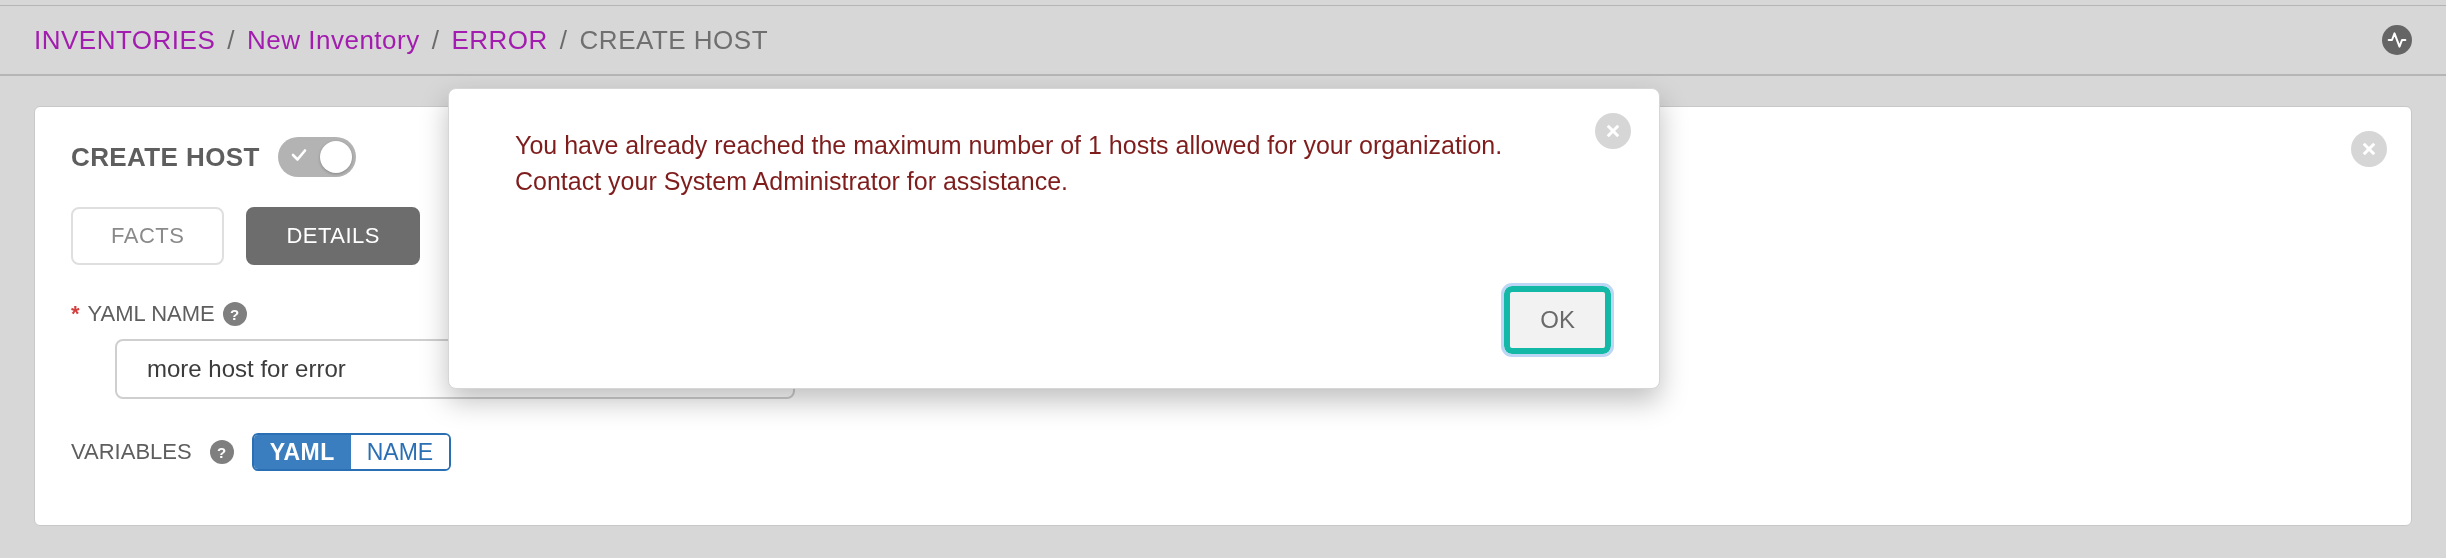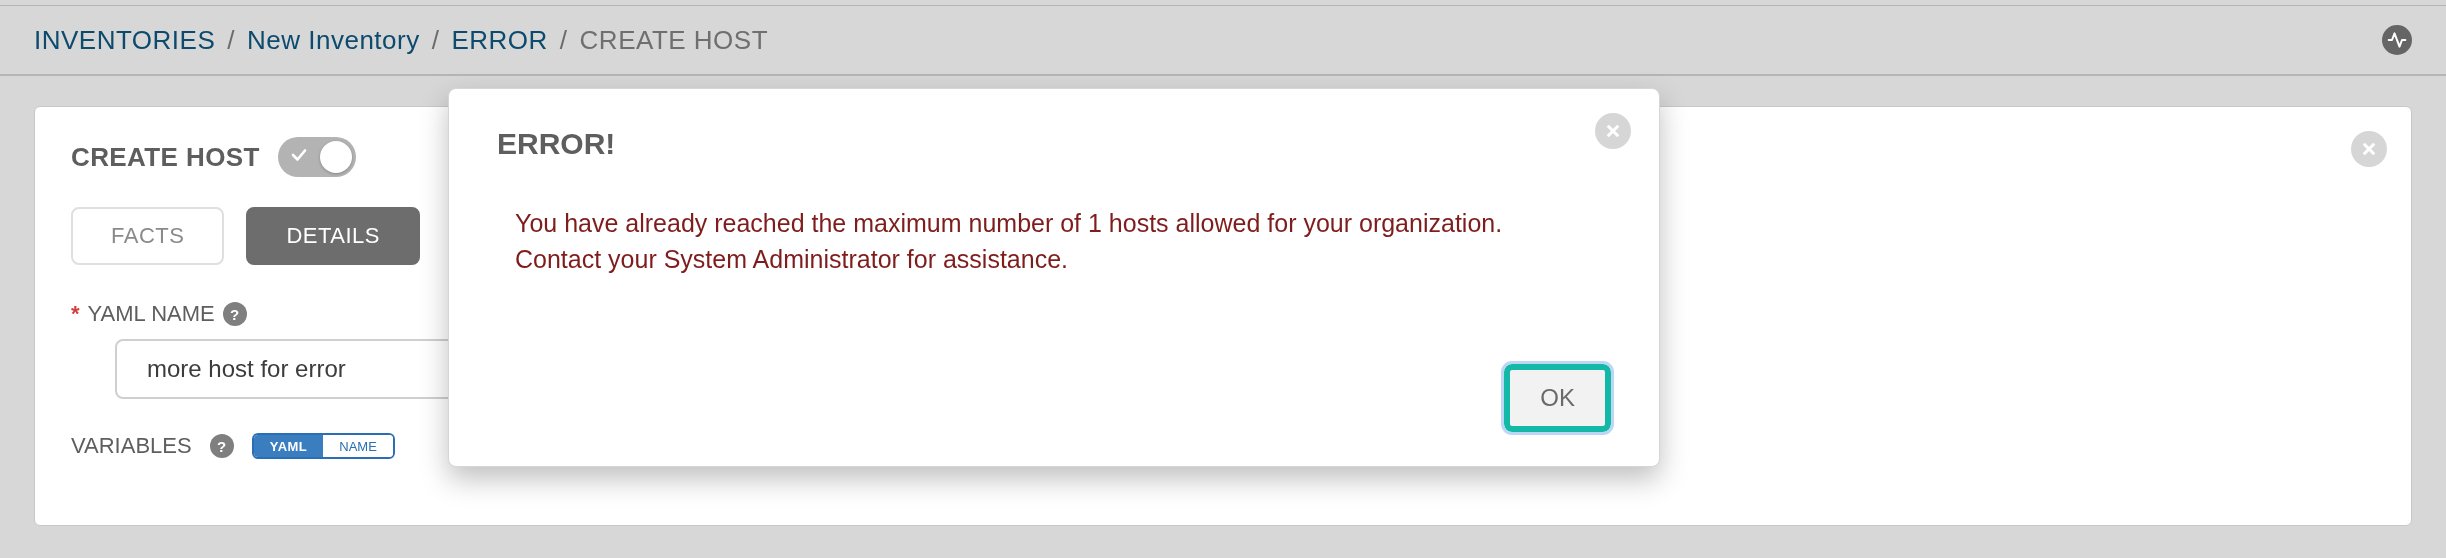--- a/index.html
+++ b/index.html
@@ -31,21 +31,21 @@
     height: 70px;
   }
   .breadcrumb {
     display: flex;
     align-items: center;
     gap: 12px;
     font-size: 26px;
     font-weight: 400;
     letter-spacing: 0.5px;
   }
-  .breadcrumb .link { color: #0c4a6e; text-decoration: none; cursor: pointer; }
+  .breadcrumb .link { color: #a21caf; text-decoration: none; cursor: pointer; }
   .breadcrumb .sep { color: #6b6b6b; }
   .breadcrumb .current { color: #6f6f6f; }
   .pulse-icon {
     width: 30px; height: 30px;
     background: #656565;
     border-radius: 50%;
     display: flex; align-items: center; justify-content: center;
     color: #fff;
     cursor: pointer;
   }
@@ -154,21 +154,21 @@
     display: flex; align-items: center; gap: 18px;
     margin-top: 34px;
     font-size: 22px;
     color: #5e5e5e;
   }
   .pill-group {
     display: inline-flex;
     border: 2px solid #2a6fb3;
     border-radius: 6px;
     overflow: hidden;
-    font-size: 13px;
+    font-size: 23px;
   }
   .pill {
     padding: 4px 16px 3px;
     cursor: pointer;
     background: #fff;
     color: #2a6fb3;
   }
   .pill.active {
     background: #3a7ebf;
     color: #fff;
@@ -296,18 +296,17 @@
   </div>
 </div>
 
 <div class="modal">
   <div class="modal-close">
     <svg viewBox="0 0 24 24">
         <line x1="5" y1="5" x2="19" y2="19"></line>
         <line x1="19" y1="5" x2="5" y2="19"></line>
       </svg>
   </div>
-  <div class="modal-title">ERROR!</div>
   <div class="modal-body">You have already reached the maximum number of 1 hosts allowed for your organization. Contact your System Administrator for assistance.</div>
   <div class="modal-footer">
     <button class="ok-btn">OK</button>
   </div>
 </div>
 
 </body></html>

